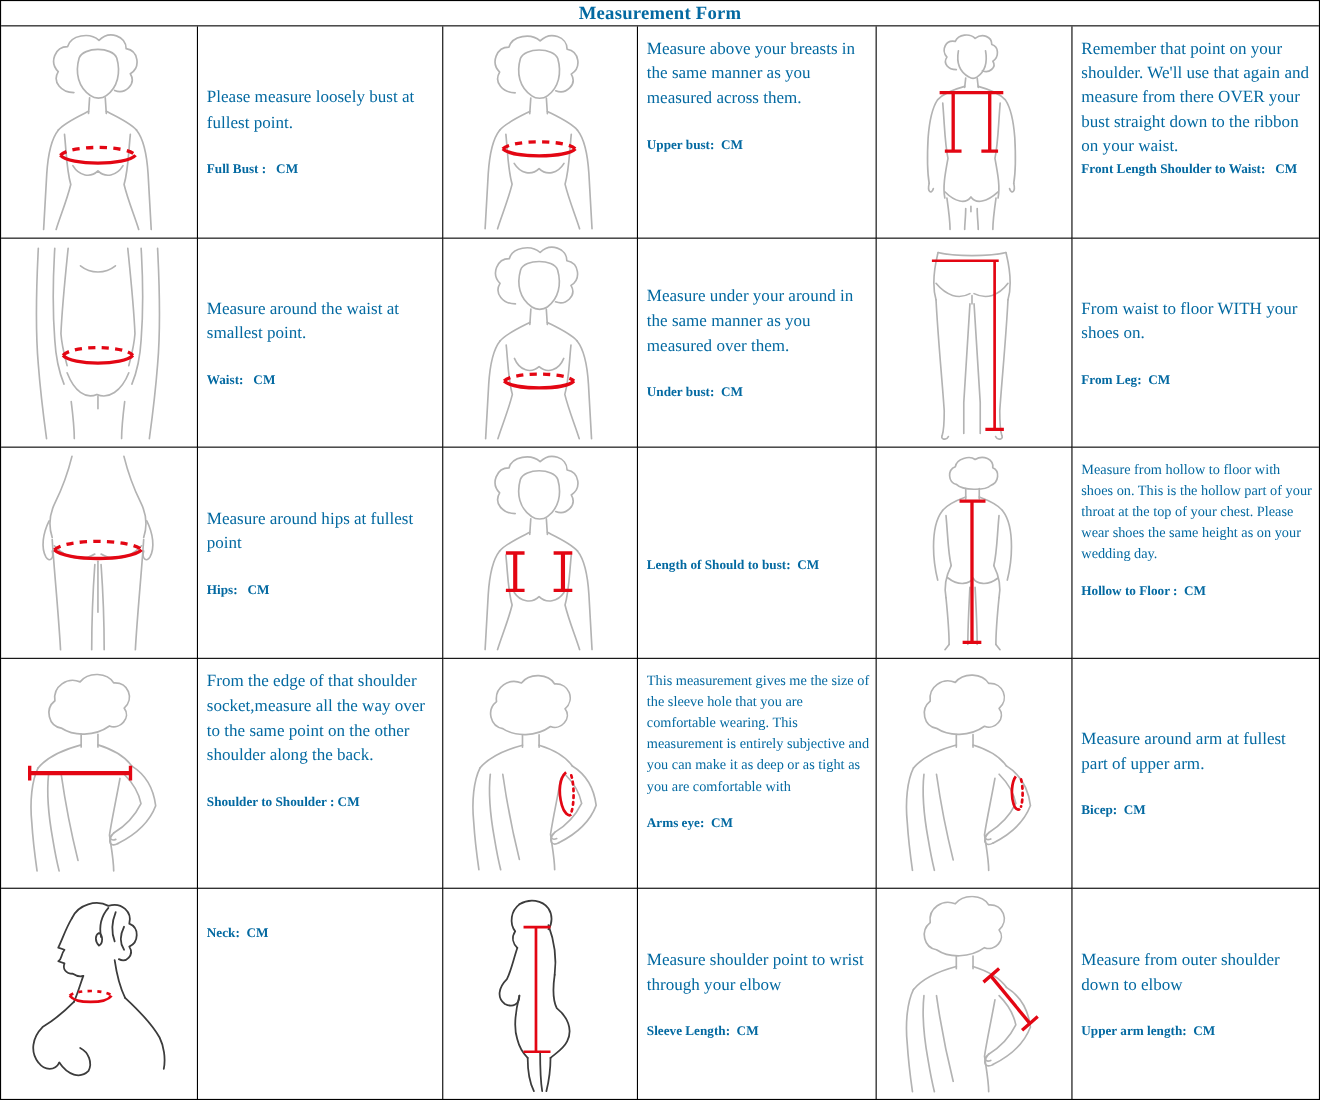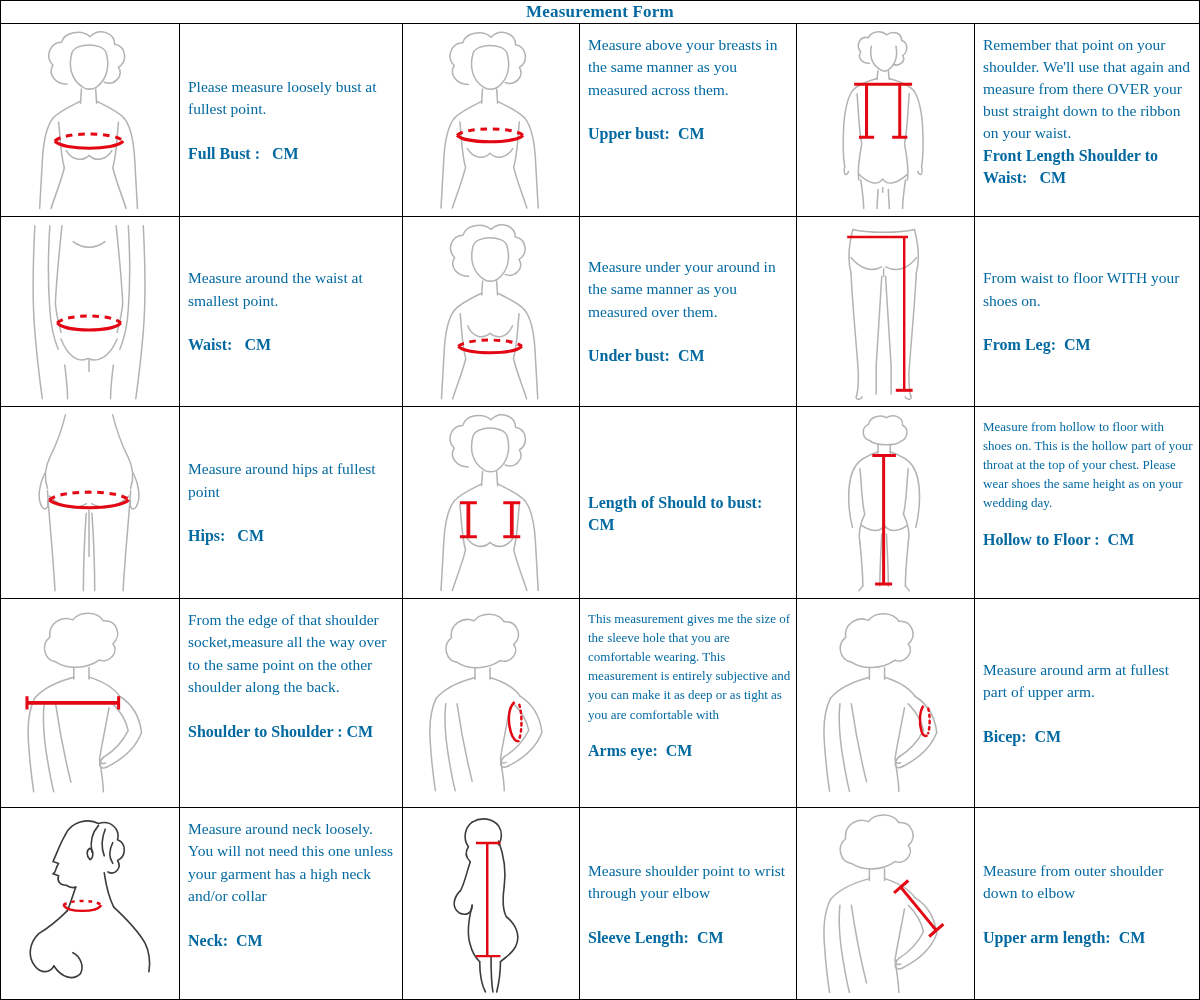--- a/index.html
+++ b/index.html
@@ -21,21 +21,21 @@
     height:976px;
   }
   .cell{border-right:1px solid #000;border-bottom:1px solid #000;box-sizing:border-box;overflow:hidden;}
   .cell.cl{border-right:none;}
   .cell.cb{border-bottom:none;}
   .fig{display:flex;align-items:center;justify-content:center;padding:2px;}
   .fig svg{width:96%;height:96%;}
   .txt{display:flex;flex-direction:column;justify-content:center;padding:8px 5px 8px 8px;}
   .txt.v-top{justify-content:flex-start;padding-top:10px;}
   .desc{margin:0;font-size:15.5px;line-height:1.45;white-space:pre-wrap;}
-  .label{margin:22px 0 0 0;font-size:16px;font-weight:bold;line-height:1.35;white-space:pre-wrap;}
+  .label{margin:22px 0 0 0;font-size:12px;font-weight:bold;line-height:1.35;white-space:pre-wrap;}
   .tight .desc{line-height:1.42;}
   .tight .label{margin-top:1px;}
   .small .desc{font-size:13px;line-height:1.47;}
   .small .label{margin-top:16px;}
   .gapless .label{}
   
   .g{fill:none;stroke:#b3b3b3;stroke-width:1.6;stroke-linecap:round;stroke-linejoin:round;}
   .d{fill:none;stroke:#3c3c3c;stroke-width:1.7;stroke-linecap:round;stroke-linejoin:round;}
   .r{fill:none;stroke:#e30613;stroke-width:3.2;stroke-linecap:butt;}
   .rthick{fill:none;stroke:#e30613;stroke-width:4;stroke-linecap:butt;}
@@ -279,21 +279,20 @@
         <path class="d" d="M73,77 C70,85 68,93 64,102"></path>
         <path class="d" d="M103,62 C105,76 108,88 113,98"></path>
         <path class="d" d="M64,102 C54,112 44,120 34,126 M34,126 C24,136 22,150 30,160 C36,168 46,168 50,160"></path>
         <path class="d" d="M50,160 C58,172 70,176 78,168 C82,160 78,150 70,146"></path>
         <path class="d" d="M113,98 C126,110 138,122 146,136 C150,144 152,156 150,166"></path>
         <path class="rdn" d="M60,96 C66,90 94,90 100,96"></path>
         <path class="rthin" d="M60,96 C66,104 94,104 100,96"></path>
       </svg>
     </div>
     <div class="cell txt v-top cb">
-      <p class="desc">Measure around neck loosely. You will not need this one unless your garment has a high neck and/or collar</p>
       <p class="label">Neck:  CM</p>
     </div>
 
     <div class="cell fig cb">
       <svg viewBox="0 0 175 190">
         <path class="d" d="M68,8 C60,14 58,26 64,34 C60,40 62,46 66,50"></path>
         <path class="d" d="M68,8 C78,2 90,4 96,12 C100,18 100,26 96,32"></path>
         <path class="d" d="M96,28 C102,44 104,60 102,76"></path>
         <path class="d" d="M66,50 C62,62 60,72 56,80 C48,88 46,98 54,104 C62,108 68,104 68,96"></path>
         <path class="d" d="M68,96 C64,112 62,126 66,138 C68,146 72,152 76,156"></path>

